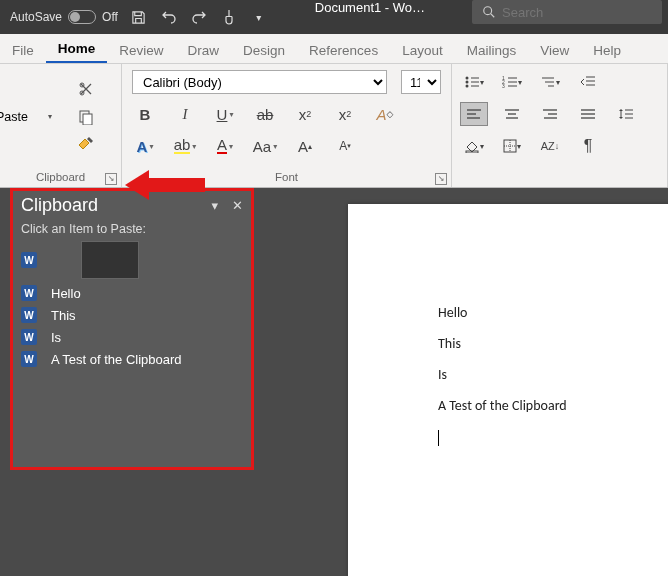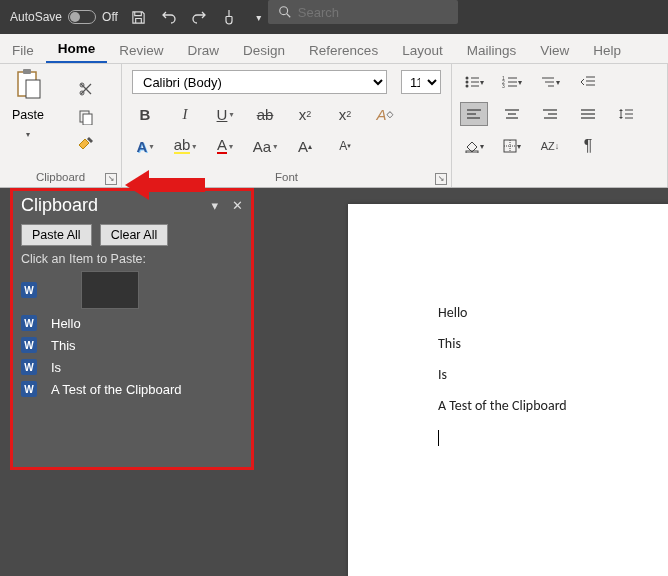--- a/index.html
+++ b/index.html
@@ -23,21 +23,21 @@
 
 
 .ribbon { height: 124px; background: #f3f2f1; display: flex; border-bottom: 1px solid #bbb; position: relative; }
 .group { border-right: 1px solid #d0d0d0; display: flex; flex-direction: column; }
 .group-label { text-align: center; font-size: 11.5px; color: #666; padding: 2px 0; height: 18px; position: relative; }
 .launcher { position: absolute; right: 4px; bottom: 2px; width: 12px; height: 12px; border: 1px solid #888; font-size: 8px; line-height: 10px; color: #666; cursor: pointer; }
 
 
 .grp-clipboard { width: 122px; }
 .clip-body { flex: 1; display: flex; padding: 4px; gap: 2px; }
-.paste-big { width: 48px; display: flex; flex-direction: column; align-items: center; justify-content: flex-start; gap: 8px; cursor: pointer; }
+.paste-big { width: 48px; display: flex; flex-direction: row; align-items: center; justify-content: flex-end; gap: 20px; cursor: pointer; }
 .clip-right { display: flex; flex-direction: column; gap: 6px; align-items: center; justify-content: center; flex: 1; }
 .small-ico { width: 22px; height: 22px; display: flex; align-items: center; justify-content: center; color: #555; cursor: pointer; }
 
 
 .grp-font { width: 330px; }
 .font-body { flex: 1; padding: 6px 10px; display: flex; flex-direction: column; gap: 8px; }
 .font-row1 { display: flex; gap: 14px; align-items: center; }
 .font-name { flex: 1; height: 24px; border: 1px solid #aaa; background: #fff; font-size: 13px; padding: 0 6px; }
 .font-size { width: 40px; height: 24px; border: 1px solid #aaa; background: #fff; font-size: 13px; padding: 0 4px; }
 .font-row { display: flex; gap: 14px; align-items: center; }
@@ -102,20 +102,21 @@
           <path fill="none" stroke="#ddd" stroke-width="1.3" d="M11 2l3 3-3 3 M14 5H6a4 4 0 0 0 0 8"></path>
         </svg>
     </div>
     <div class="qicon">
       <svg width="14" height="16" viewBox="0 0 14 16">
           <path fill="none" stroke="#ddd" stroke-width="1.2" d="M7 1v7 M4 8c0-1 6-1 6 0v4a3 3 0 0 1-6 0z"></path>
         </svg>
     </div>
     <div class="qicon" style="font-size:10px;">▾</div>
   </div>
+  <div class="docname">Document1 - Wo…</div>
   <div class="searchbox">
     <svg width="14" height="14" viewBox="0 0 16 16">
         <circle cx="6.5" cy="6.5" r="4.5" fill="none" stroke="#ccc" stroke-width="1.3"></circle>
         <line x1="10" y1="10" x2="14" y2="14" stroke="#ccc" stroke-width="1.3"></line>
       </svg>
     <input placeholder="Search" style="">
   </div>
 </div>
 
 <div class="ribbon-tabs">
@@ -335,24 +336,20 @@
 <div class="workspace">
 
   <div class="clipboard-pane">
     <div class="cp-header">
       <span class="cp-title">Clipboard</span>
       <div class="cp-controls">
         <span>▾</span>
         <span>✕</span>
       </div>
     </div>
-    <div class="cp-buttons">
-      <button class="cp-btn">Paste All</button>
-      <button class="cp-btn">Clear All</button>
-    </div>
     <div class="cp-hint">Click an Item to Paste:</div>
     <div class="cp-item">
       <span class="cp-icon">W</span>
       <div class="cp-thumb"></div>
     </div>
     <div class="cp-item">
       <span class="cp-icon">W</span>
       <span>Hello</span>
     </div>
     <div class="cp-item">

